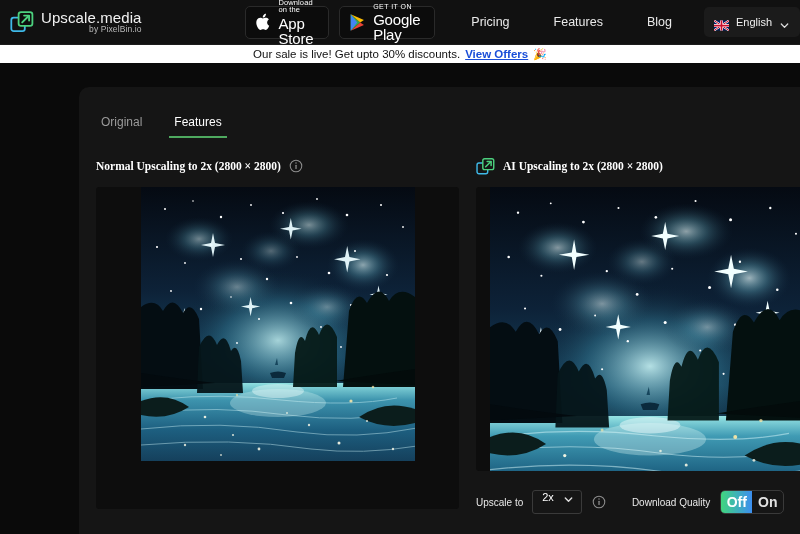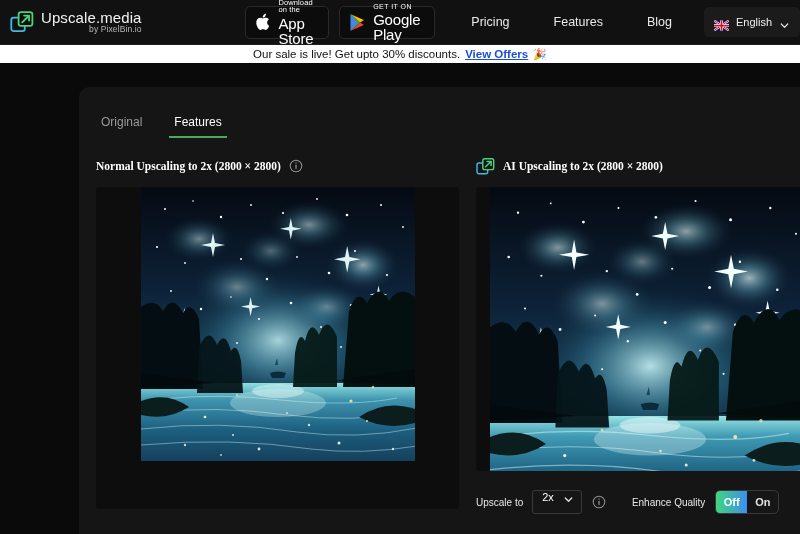--- a/index.html
+++ b/index.html
@@ -106,21 +106,21 @@
   }
   .select-val { font-size: 11px; color: #ffffff; }
   .ctrl-info { margin-left: 10px; }
   .gap-lg { width: 26px; }
   .toggle {
     display: flex; border: 1px solid #3a3a3a; border-radius: 5px;
     overflow: hidden; height: 24px; margin-left: 10px; background: #161616;
   }
   .toggle-opt {
     display: flex; align-items: center; justify-content: center;
-    width: 31px; font-size: 11px; color: #e2e2e2; cursor: pointer; font-weight: bold;
+    width: 31px; font-size: 14px; color: #e2e2e2; cursor: pointer; font-weight: bold;
   }
   .toggle-opt.on {
     background: linear-gradient(90deg, #41d67e 0%, #3c8ef0 100%);
     color: #ffffff;
   }
 </style>
 </head>
 <body>
 
 <div class="page">
@@ -503,21 +503,21 @@
       <span class="info-icon ctrl-info">
         <svg viewBox="0 0 16 16" width="14" height="14">
           <circle cx="8" cy="8" r="6.6" fill="none" stroke="#8d8d8d" stroke-width="1.2"></circle>
           <circle cx="8" cy="4.7" r="0.85" fill="#8d8d8d"></circle>
           <rect x="7.3" y="6.5" width="1.45" height="5" rx=".7" fill="#8d8d8d"></rect>
         </svg>
       </span>
 
       <span class="gap-lg"></span>
 
-      <span class="ctrl-label">Enhance Quality</span>
+      <span class="ctrl-label">Download Quality</span>
       <span class="toggle">
         <span class="toggle-opt on">Off</span>
         <span class="toggle-opt">On</span>
       </span>
 
     </div>
 
   </div>
 </div>
 

